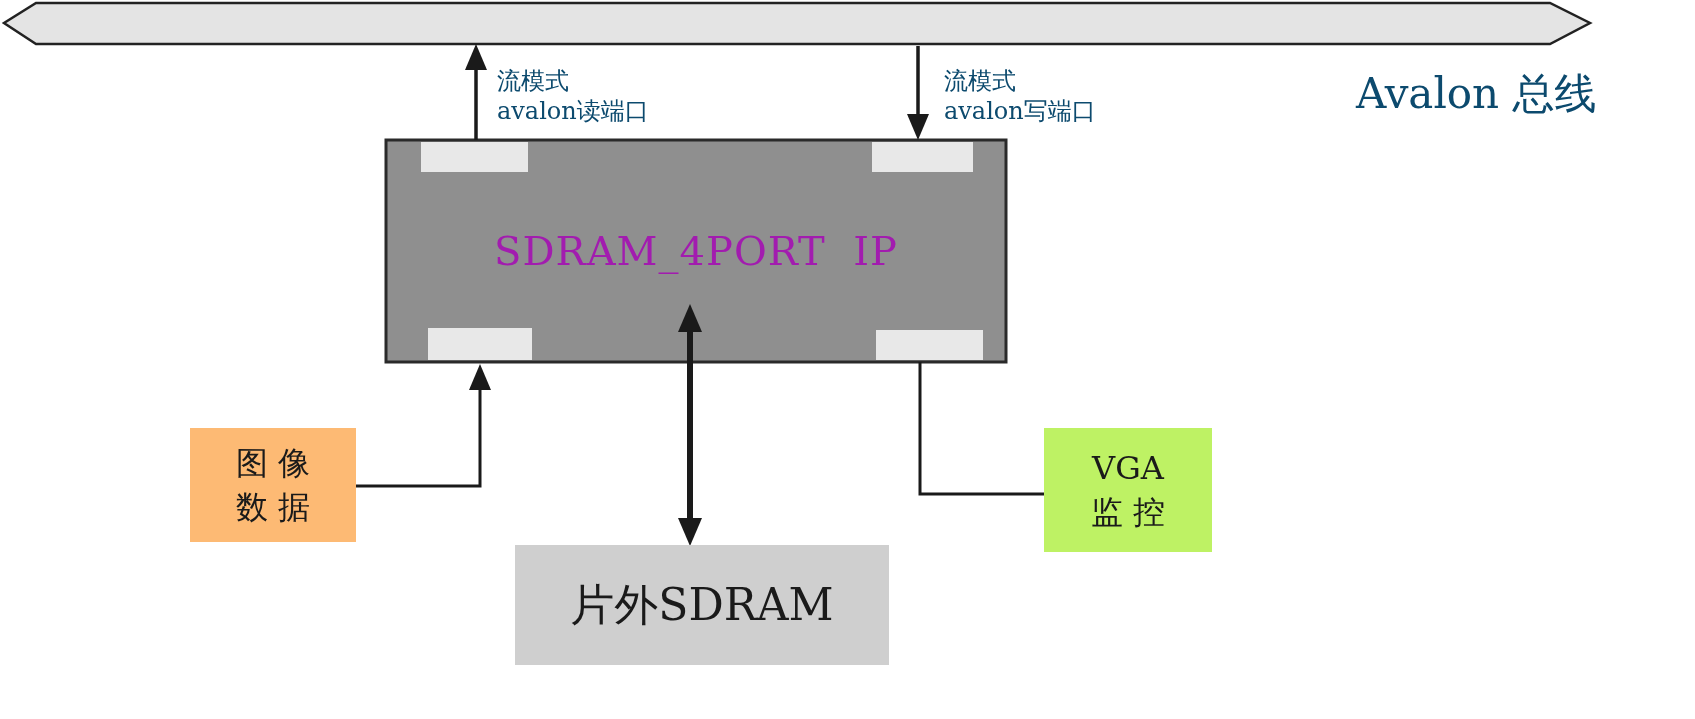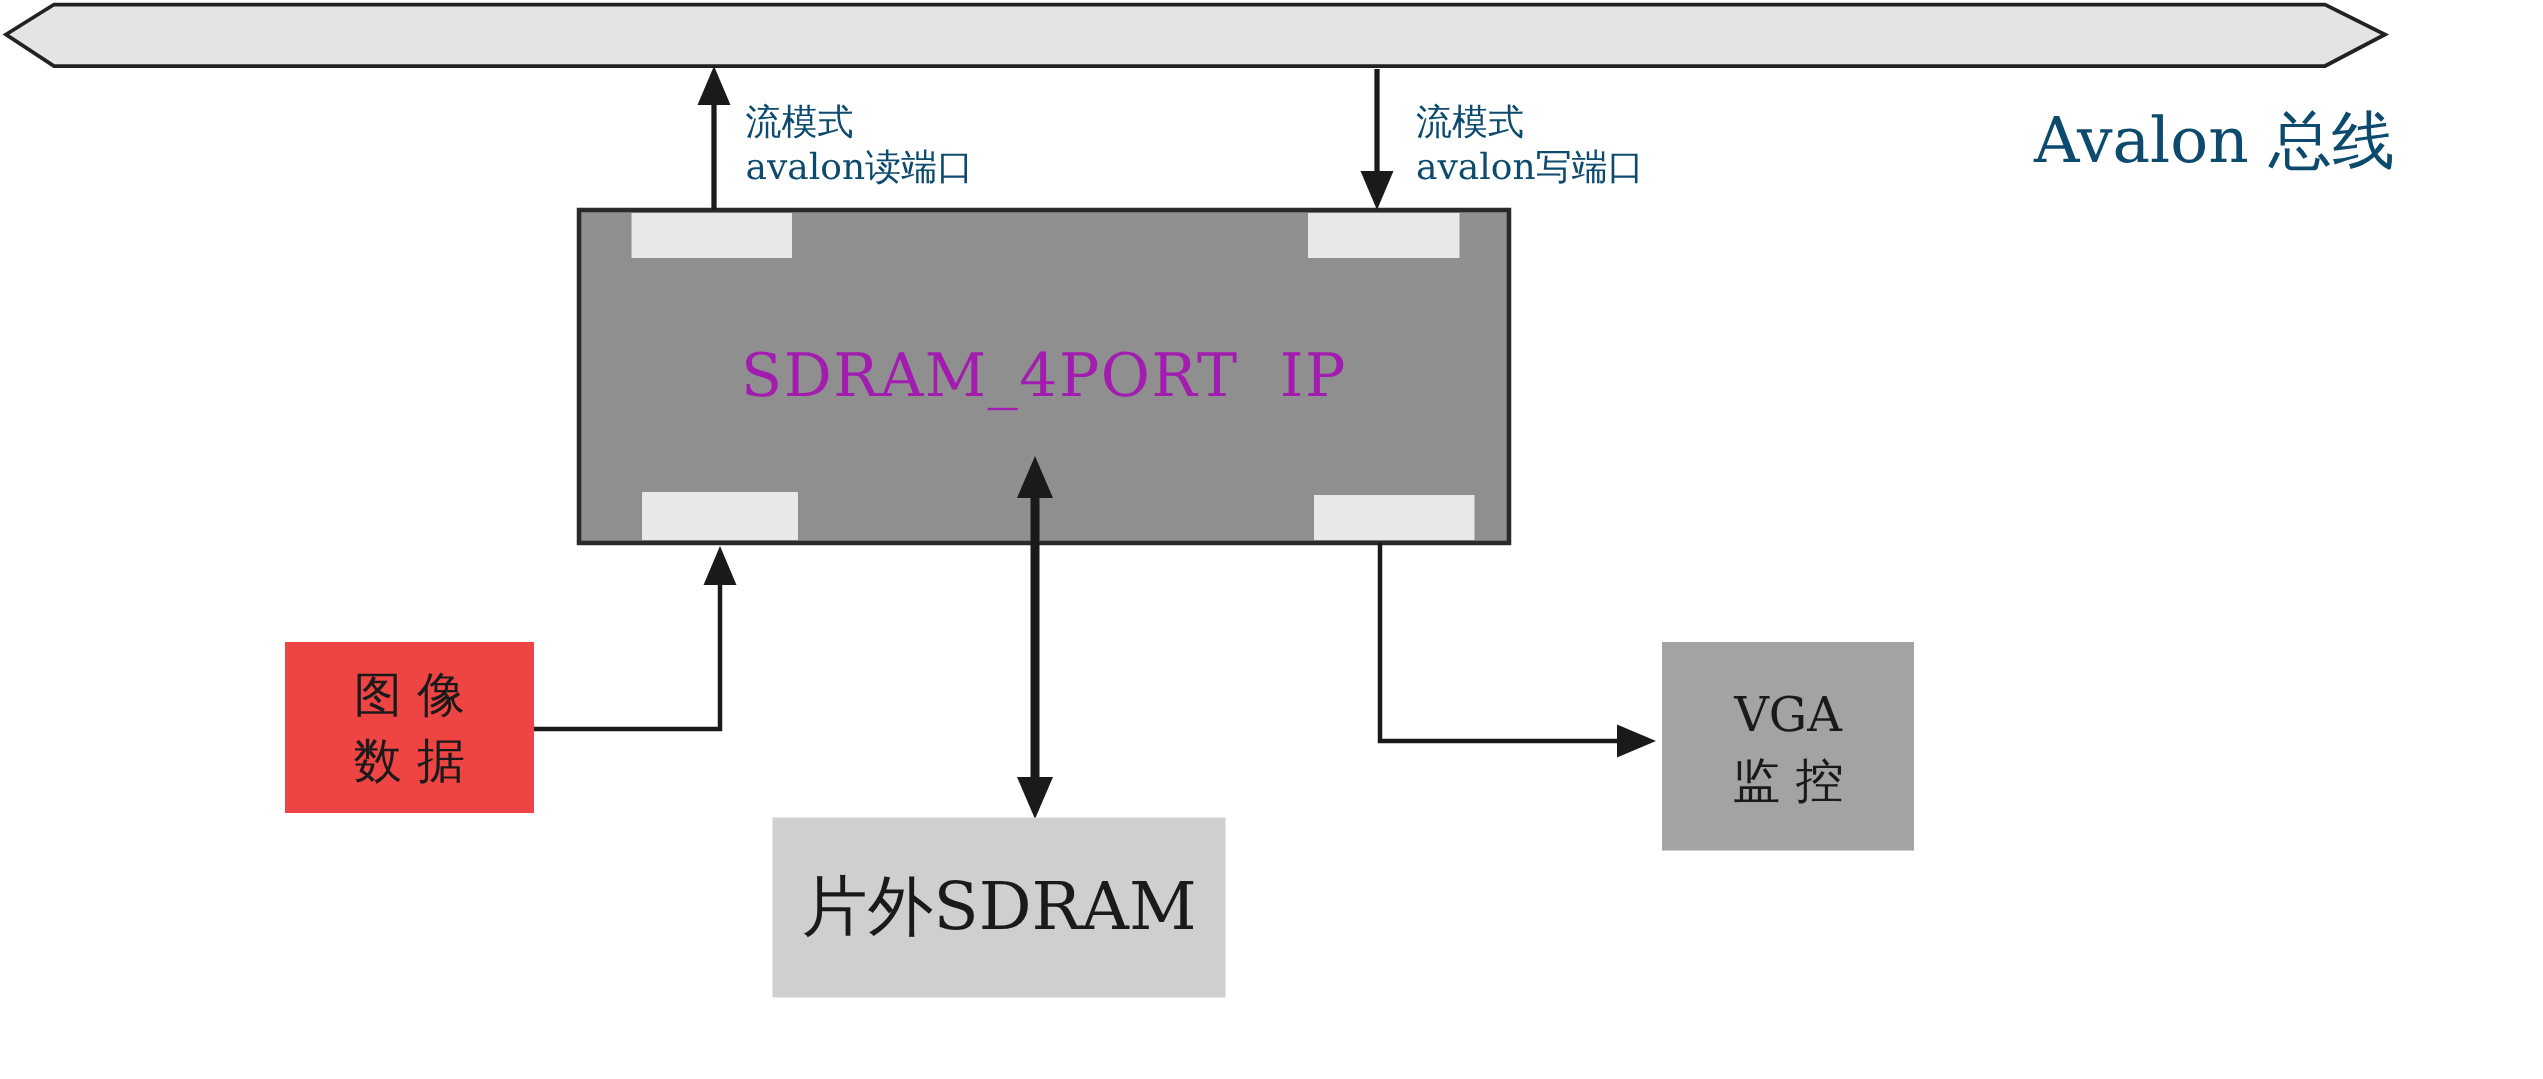--- a/index.html
+++ b/index.html
@@ -61,28 +61,28 @@
     color: #1a1a1a;
     text-align: center;
   }
   .node .line {
     font-size: 32px;
     line-height: 44px;
     white-space: pre;
   }
   .node.image-data {
     left: 190px; top: 428px; width: 166px; height: 114px;
-    background: #ef4444;
+    background: #fdba74;
   }
   .node.vga {
-    left: 1108px; top: 428px; width: 168px; height: 139px;
-    background: #a3a3a3;
+    left: 1044px; top: 428px; width: 168px; height: 124px;
+    background: #bef264;
   }
   .node.ext-sdram {
-    left: 515px; top: 545px; width: 302px; height: 120px;
+    left: 515px; top: 545px; width: 374px; height: 120px;
     background: #cfcfcf;
   }
   .node.ext-sdram .line {
     font-size: 44px;
     line-height: 52px;
   }
 </style>
 </head>
 <body>
 

